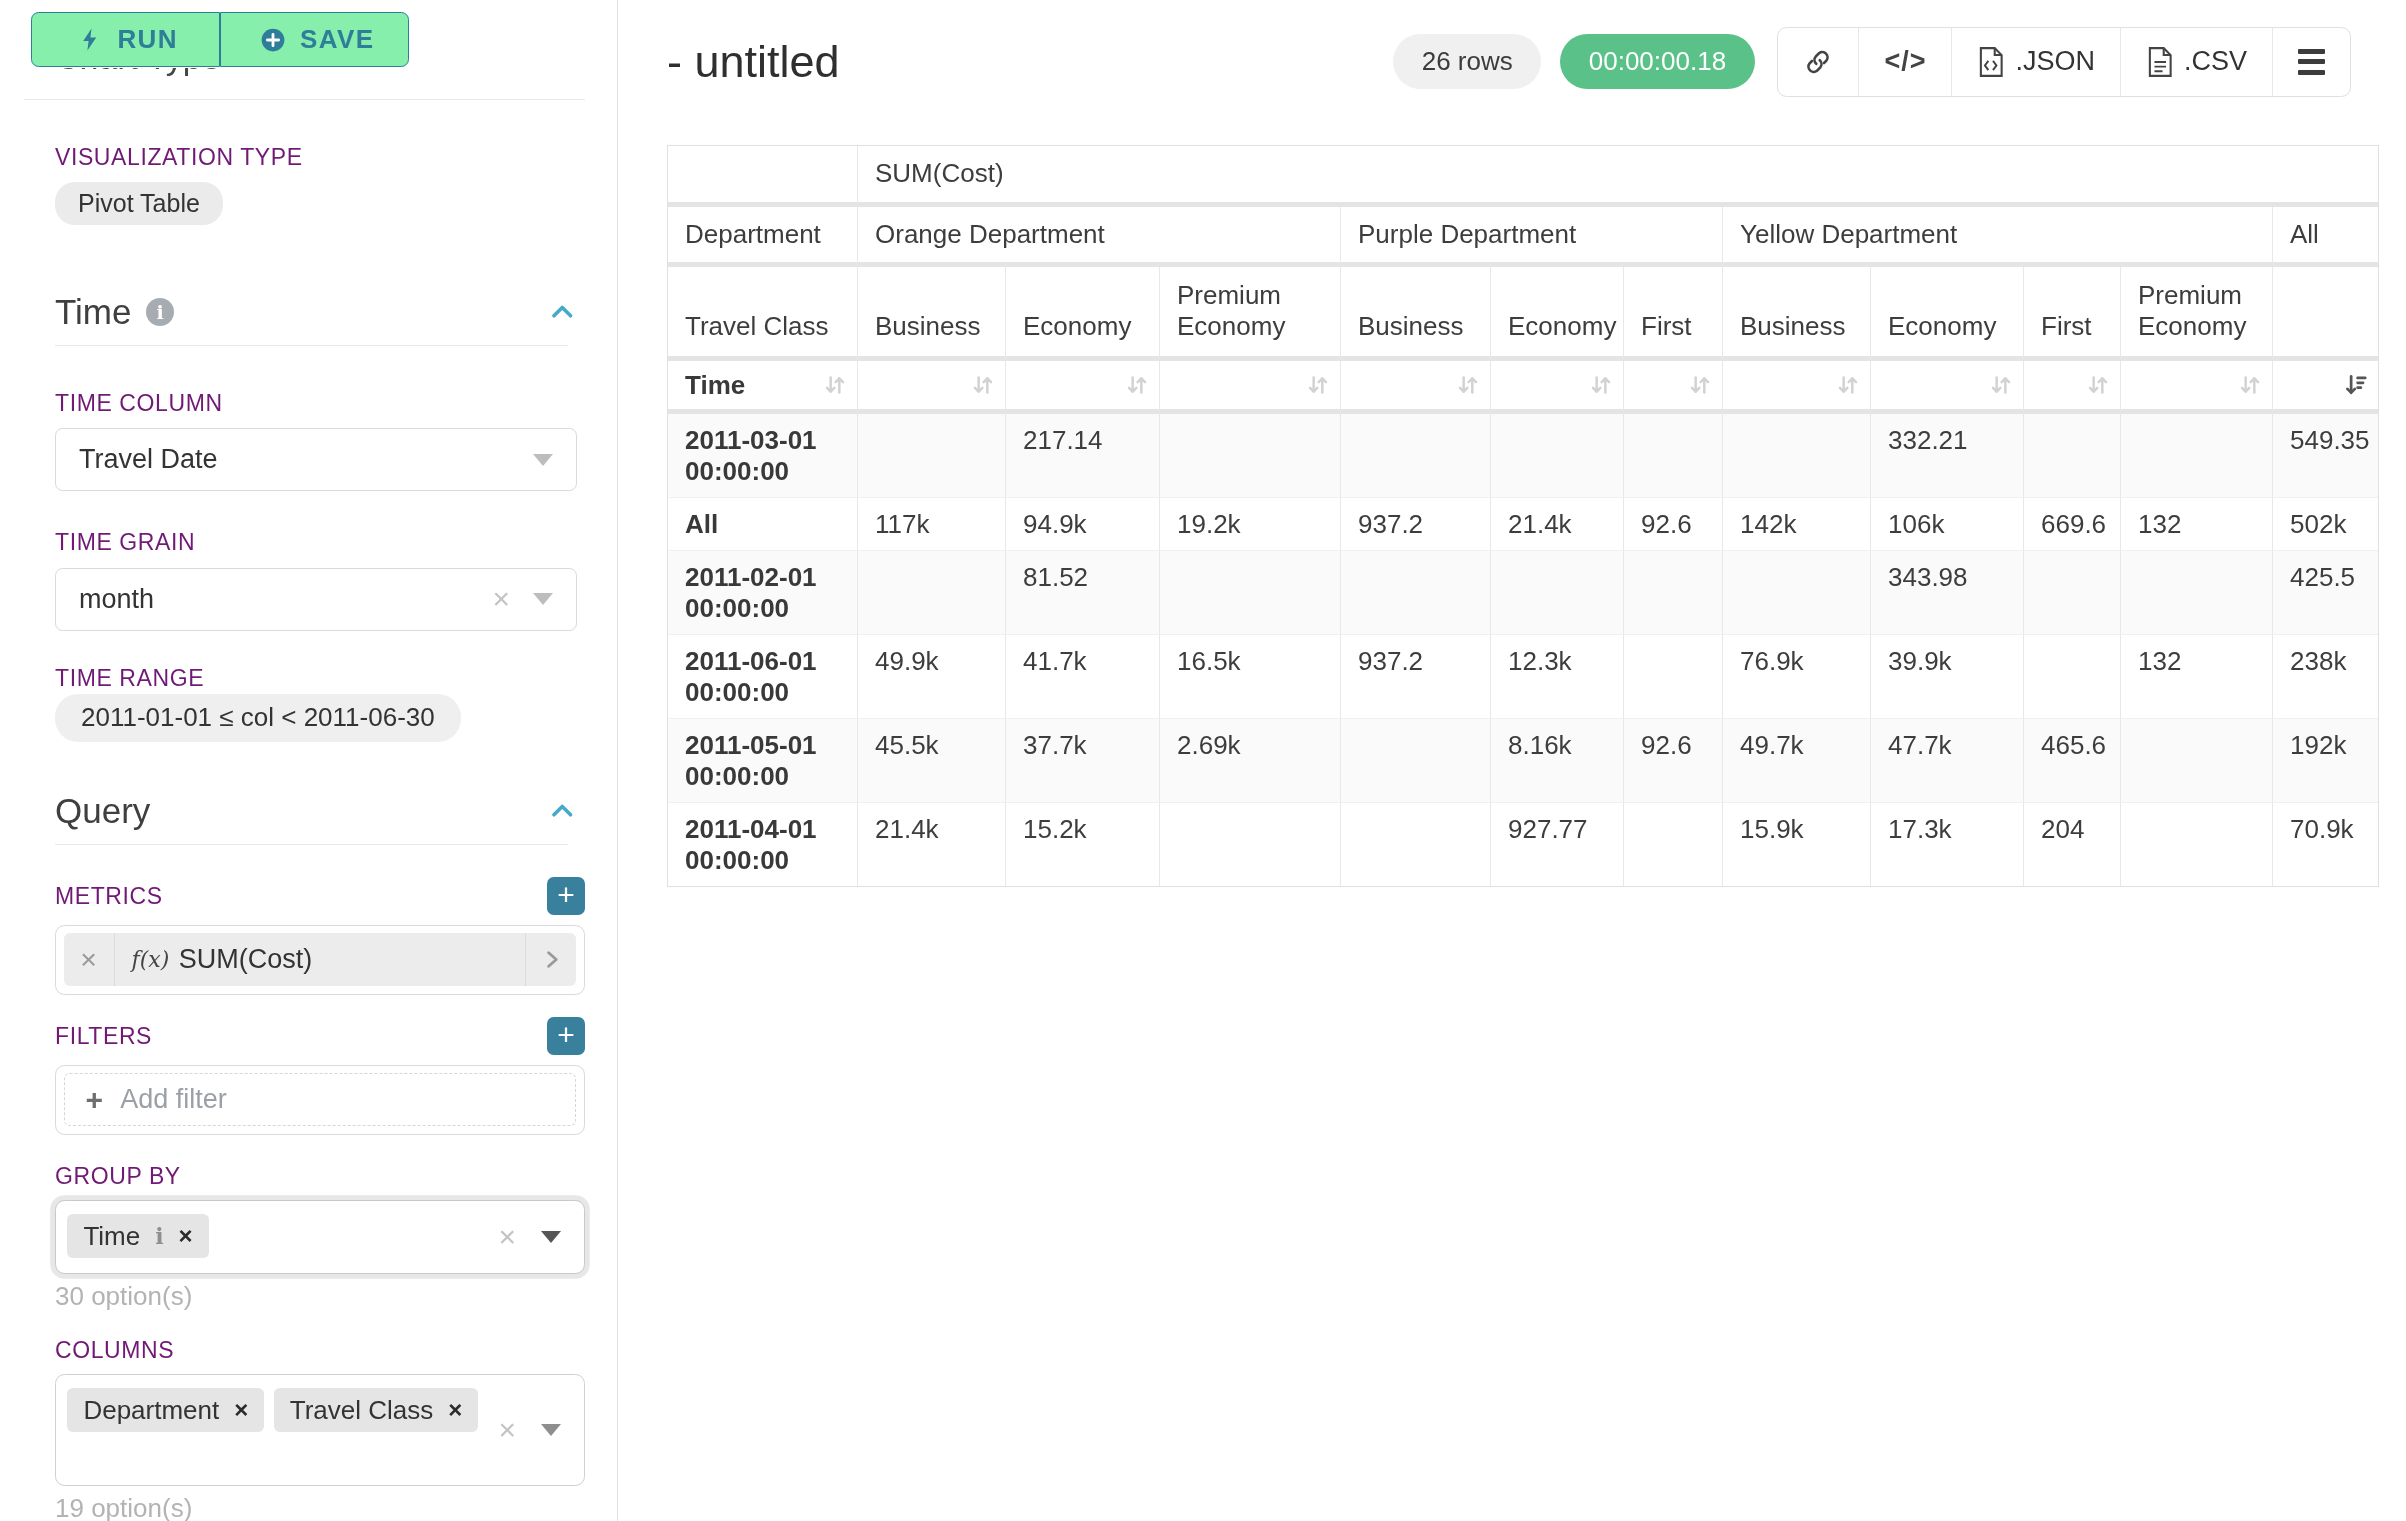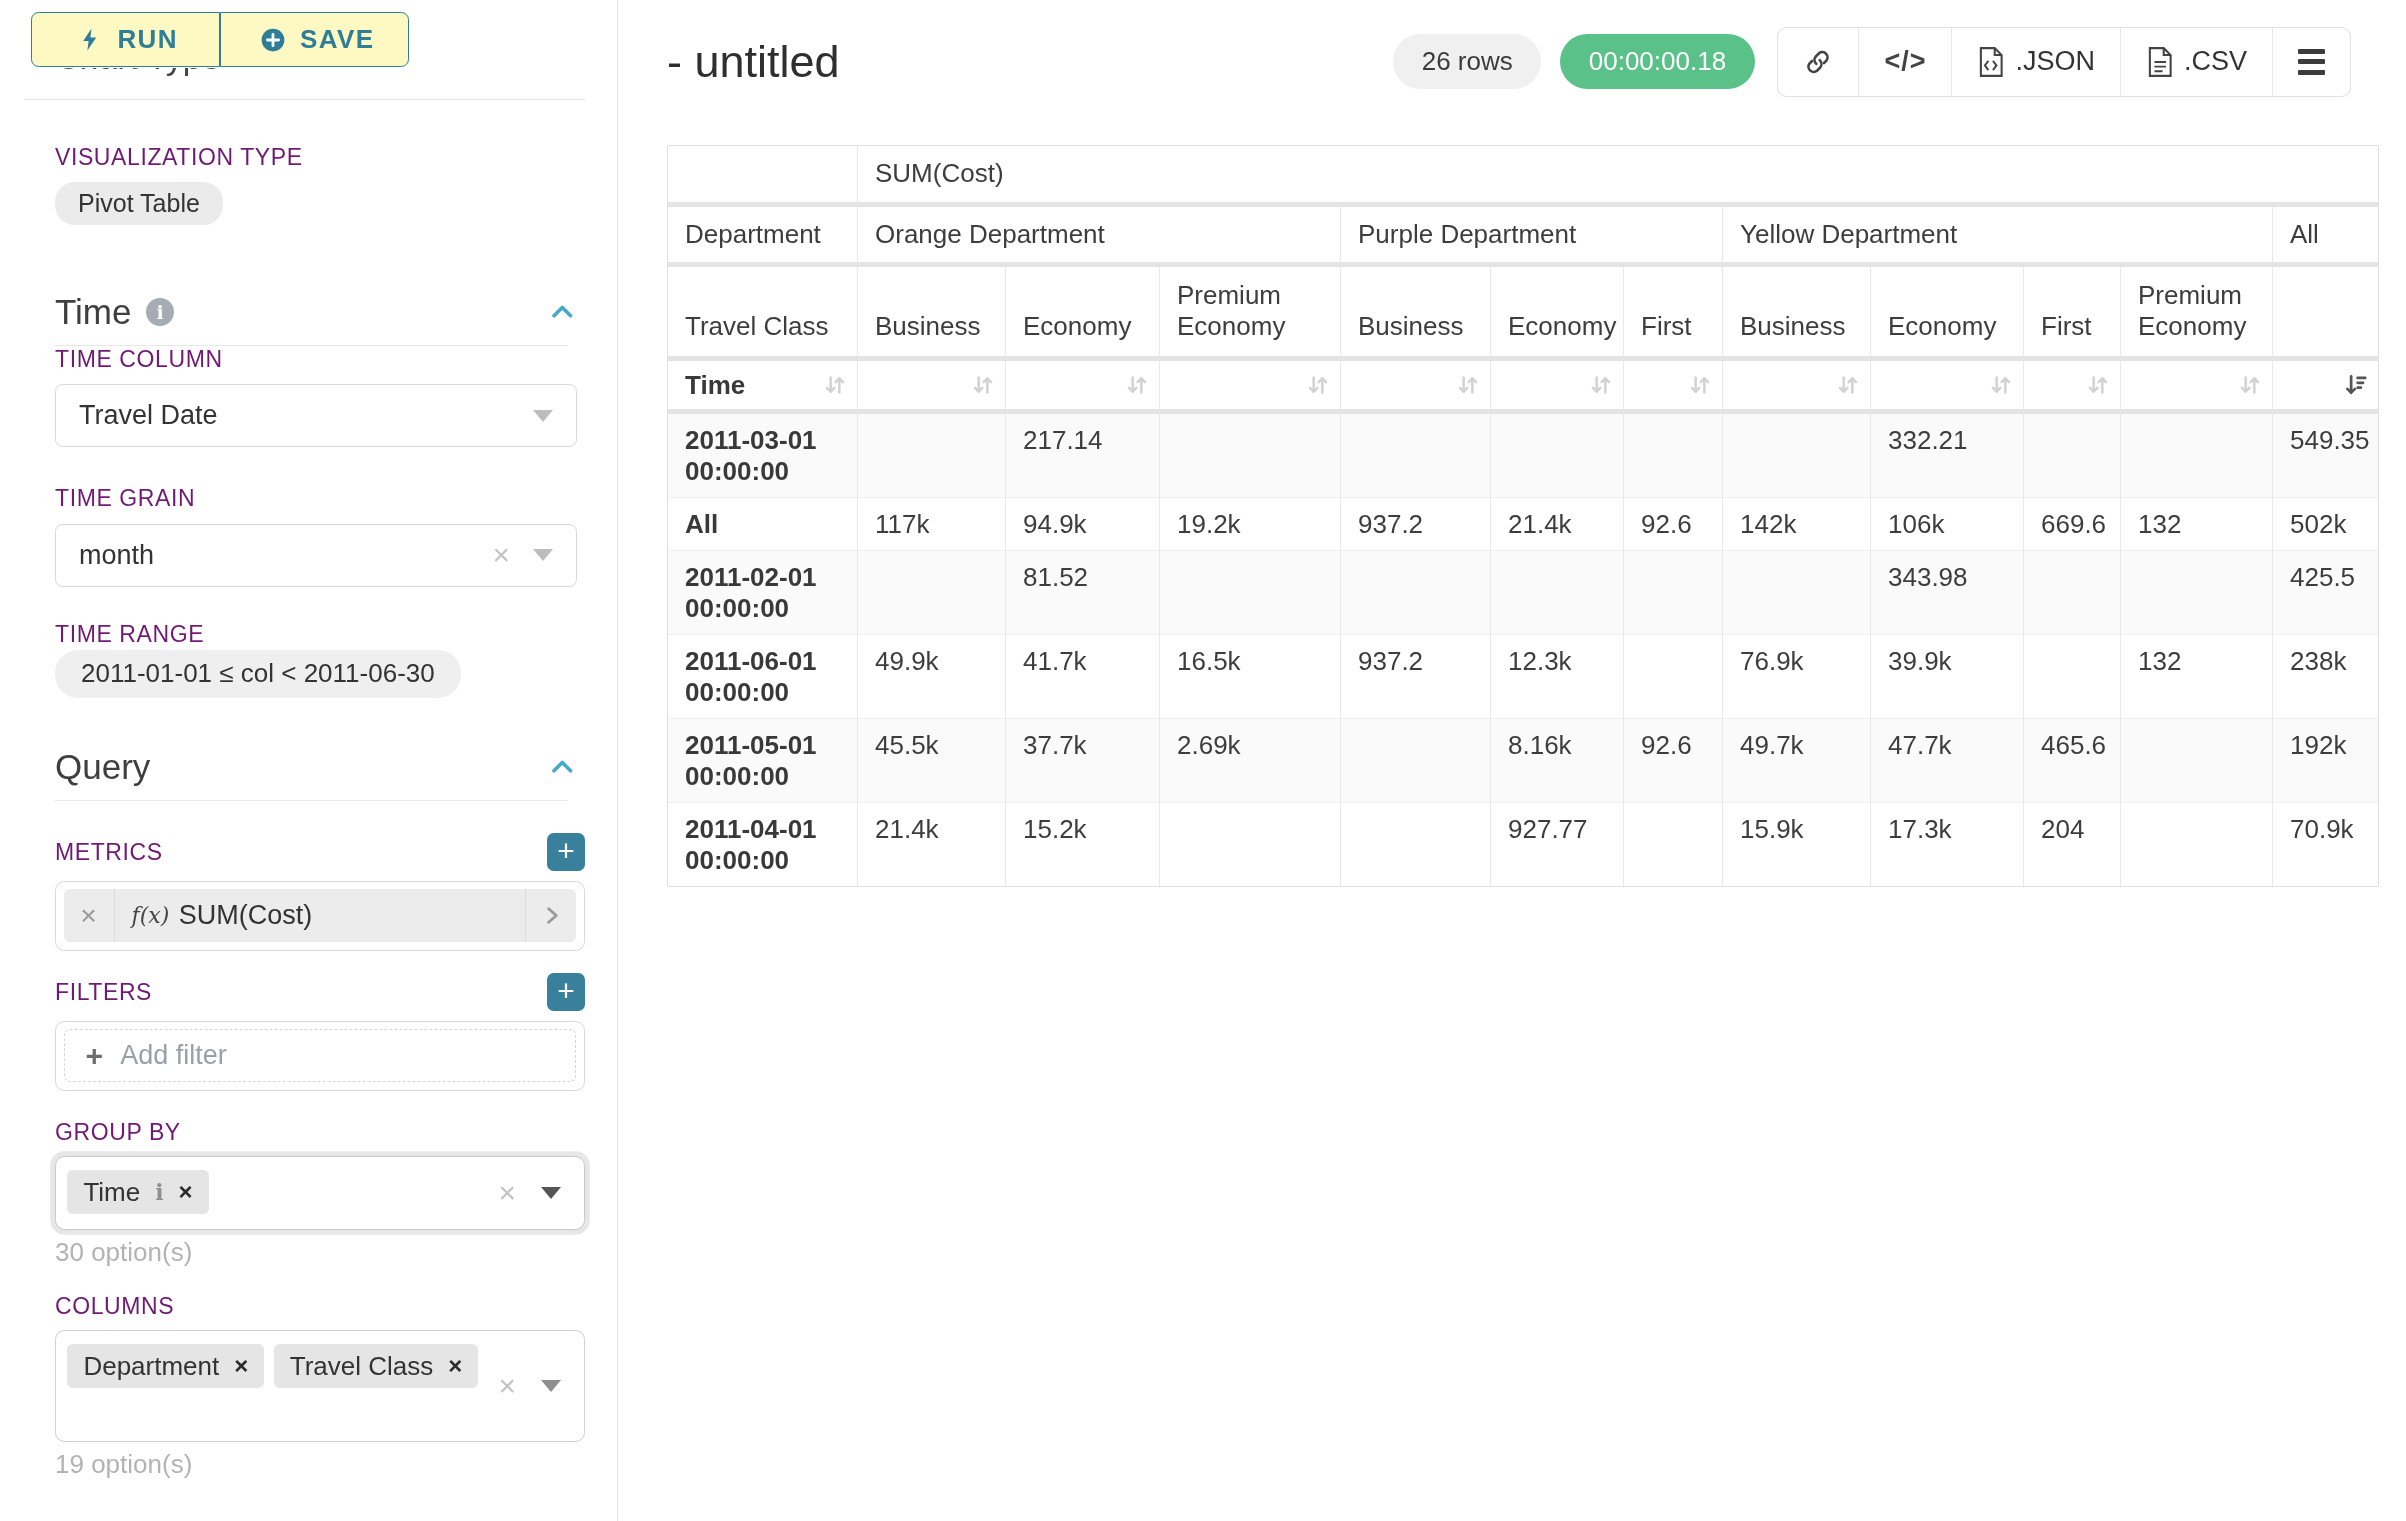--- a/index.html
+++ b/index.html
@@ -6,21 +6,21 @@
   html,body { margin:0; padding:0; width:2406px; height:1522px; background:#fff;
               font-family:"Liberation Sans", sans-serif; color:#333; }
   .app { display:flex; width:2406px; height:1522px; overflow:hidden; }
 
   
   .sidebar { width:618px; min-width:618px; height:100%; border-right:1px solid #e2e2e2;
              position:relative; background:#fff; overflow:hidden; }
   .side-top { position:relative; height:99px; }
   .top-cover { position:absolute; top:0; left:0; right:0; height:68px; background:#fff; z-index:2; }
   .btn-group { position:absolute; top:12.4px; left:31px; display:flex; z-index:3; }
-  .btn-group button { height:55px; width:189px; background:#fef9c3; border:1.9px solid #2e7d99;
+  .btn-group button { height:55px; width:189px; background:#86efac; border:1.9px solid #2e7d99;
       color:#2e7d99; font-weight:700; font-size:26px; letter-spacing:1.4px;
       display:flex; align-items:center; justify-content:center; gap:14.3px;
       font-family:"Liberation Sans",sans-serif; cursor:pointer;padding-left:11px; }
   .btn-run { border-radius:7.6px 0 0 7.6px; border-right-width:1px; }
   .btn-save { border-radius:0 7.6px 7.6px 0; border-left-width:1px; }
   .chart-type-row { position:absolute; top:38px; left:55px; right:36px; z-index:1;
       display:flex; justify-content:space-between; align-items:center; }
   .chart-type-row h2 { margin:0; font-size:34px; font-weight:400; color:#454545; }
   .divider { border-top:1px solid #e8e8e8; margin:0 32px 0 24px; }
   .side-inner { padding:0 41px 0 55px; }
@@ -30,21 +30,21 @@
   .viz-pill { margin-top:11.4px; display:inline-block; background:#ebebeb; border-radius:20px;
       padding:6.7px 23px; font-size:25px; color:#333; }
   .section-head { display:flex; justify-content:space-between; align-items:center; margin-top:67px; }
   .section-head.q { margin-top:38px; }
   .section-head h2 { margin:0; font-size:35px; font-weight:400; color:#3f3f3f;
       display:flex; align-items:center; gap:14.3px; }
   .info-badge { width:28.5px; height:28.5px; border-radius:50%; background:#a6acb1; color:#fff;
       font-size:19px; font-weight:700; display:inline-flex; align-items:center;
       justify-content:center; font-family:"DejaVu Serif",serif; }
   .sec-div { margin-top:13.3px; }
-  .lbl-tc { } .lbl-tg { margin-top:38px; } .lbl-tr { margin-top:34px; }
+  .lbl-tc { margin-top:44px; } .lbl-tg { margin-top:38px; } .lbl-tr { margin-top:34px; }
   .select { margin-top:11.4px; width:522px; height:63px; border:1px solid #d9d9d9; border-radius:7.6px;
       background:#fff; display:flex; align-items:center; padding:0 23px; font-size:27px; color:#333; }
   .flex1 { flex:1; }
   .clear-x { color:#c3c3c3; font-size:30px; margin-right:23px; line-height:1; }
   .caret-down { width:0; height:0; border-left:10.5px solid transparent; border-right:10.5px solid transparent;
       border-top:12.4px solid #bdbdbd; }
   .caret-down.dark { border-top-color:#555; }
   .caret-down.mid { border-top-color:#8e8e8e; }
   .range-pill { margin-top:2px; display:inline-block; background:#efefef; border-radius:23px;
       padding:8.6px 26px; font-size:26px; color:#333; }

